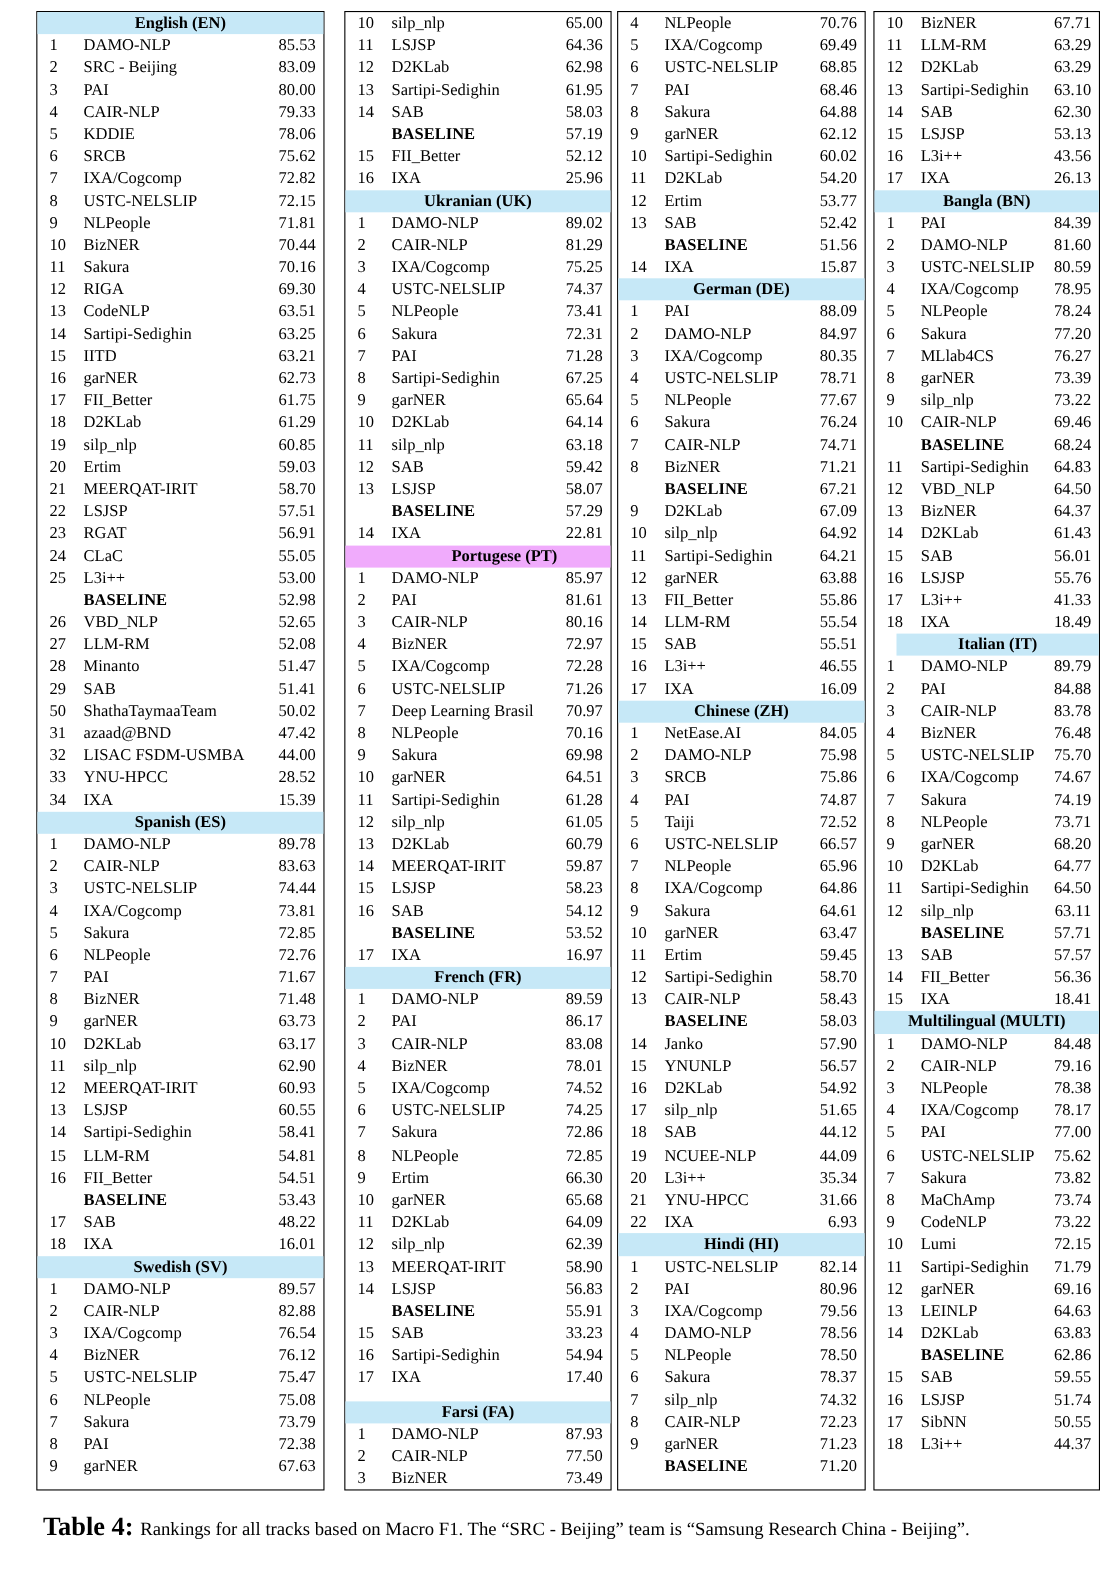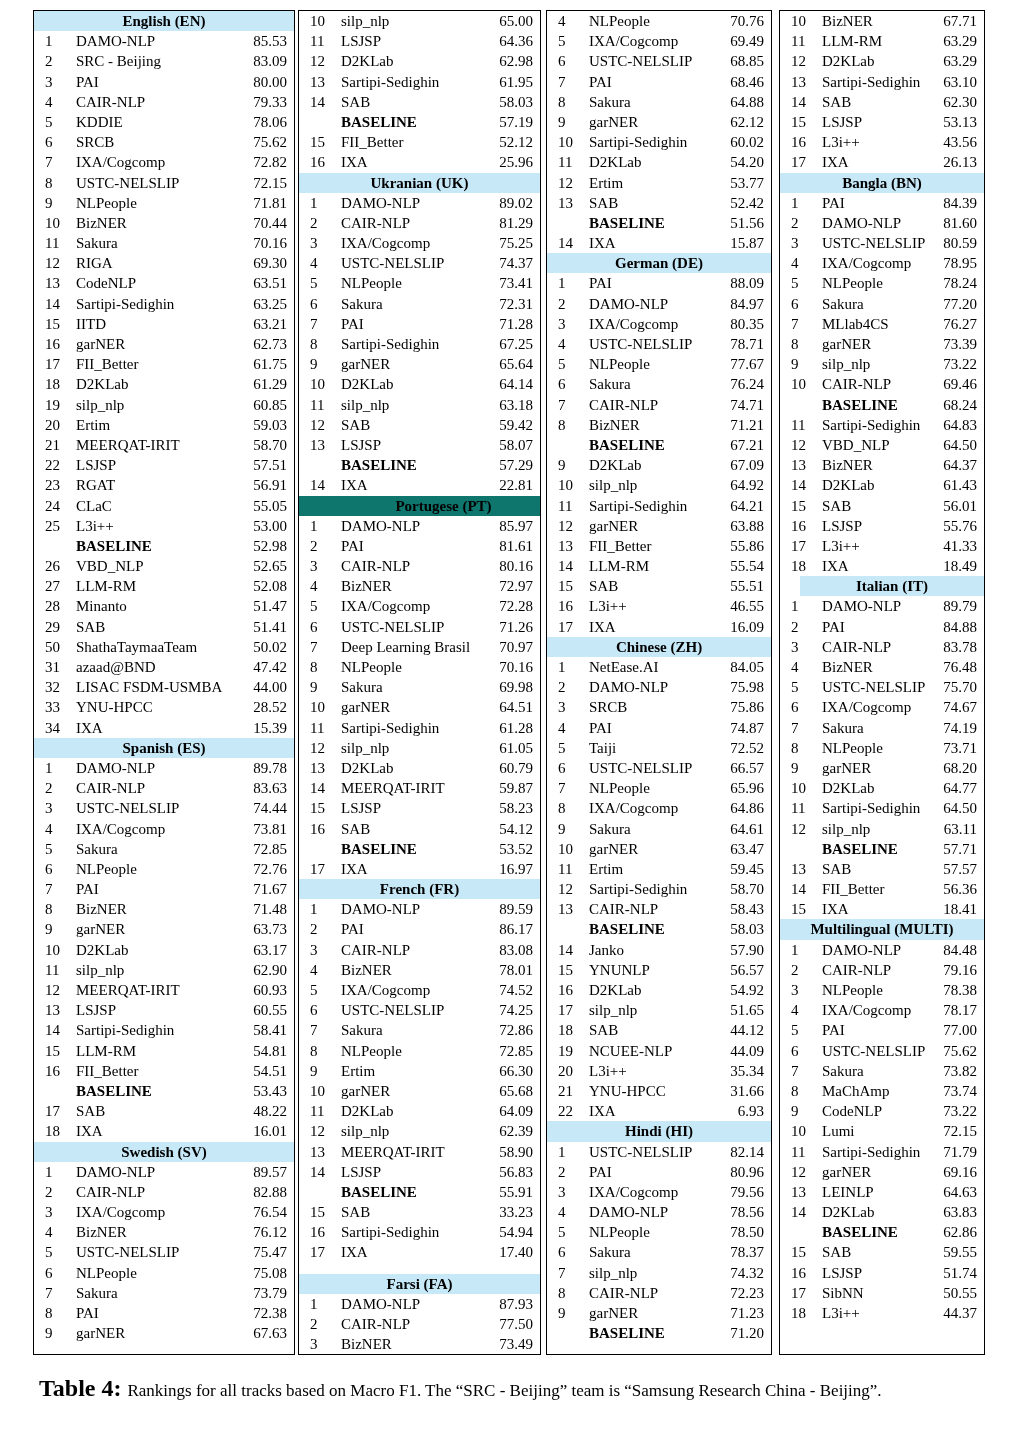--- a/index.html
+++ b/index.html
@@ -8,21 +8,21 @@
     font-family:"Liberation Serif", "DejaVu Serif", serif;
     color:#000;
     position:relative;
   }
   .table-wrap { display:flex; padding:10px 0 0 33px; align-items:stretch; }
   .col {
     border:1.5px solid #000;
     box-sizing:border-box;
     background:#fff;
   }
-  .col:nth-child(1){ width:262px; margin-right:3px;font-family:Liberation Serif, serif; }
+  .col:nth-child(1){ width:262px; margin-right:18px;font-family:Liberation Serif, serif; }
   .col:nth-child(2){ width:243px; margin-right:5px; }
   .col:nth-child(3){ width:226px; margin-right:7px; }
   .col:nth-child(4){ width:206px; }
   .sec-header {
     font-weight:bold;
     text-align:center;
     height:20.2px; line-height:20.2px;
     font-size:15px;
     overflow:hidden; white-space:nowrap;
   }
@@ -477,21 +477,21 @@
       <div class="row baseline">
         <span class="rank"></span>
         <span class="team">BASELINE</span>
         <span class="score">57.29</span>
       </div>
       <div class="row">
         <span class="rank">14</span>
         <span class="team">IXA</span>
         <span class="score">22.81</span>
       </div>
-      <div class="sec-header" style="background: #0f766e; padding-left: 48px;">Portugese (PT)</div>
+      <div class="sec-header" style="background: #f0abfc; padding-left: 48px;">Portugese (PT)</div>
       <div class="row">
         <span class="rank">1</span>
         <span class="team">DAMO-NLP</span>
         <span class="score">85.97</span>
       </div>
       <div class="row">
         <span class="rank">2</span>
         <span class="team">PAI</span>
         <span class="score">81.61</span>
       </div>

